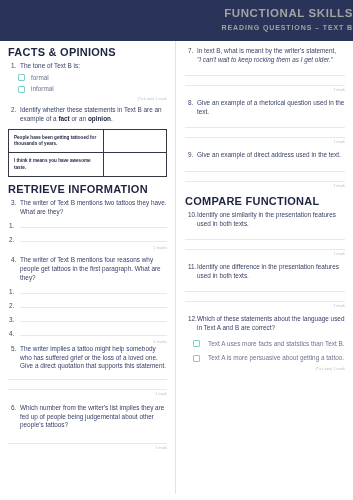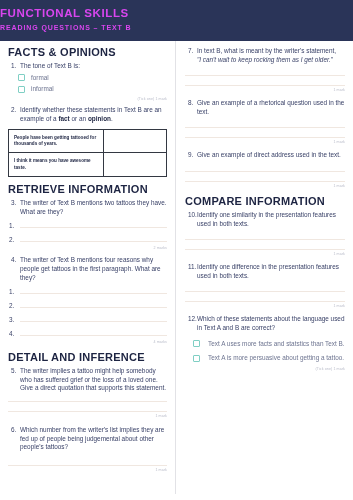--- a/index.html
+++ b/index.html
@@ -7,22 +7,22 @@
     width:353px;height:500px;overflow:hidden;
     background:#ffffff;
     font-family:"Liberation Sans", sans-serif;
     color:#2d3558;
     -webkit-font-smoothing:antialiased;
   }
   .page{width:353px;height:500px;position:relative;box-sizing:border-box;}
 
   
   .header{
-    background:#2a3458;color:#d946ef;
-    padding:7px 0 8px 0;text-align:left;
+    background:#2a3458;color:#a3a3a3;
+    padding:7px 0 8px 0;text-align:right;
   }
   .header .title{
     font-size:11.5px;font-weight:bold;letter-spacing:.6px;
     line-height:13px;
   }
   .header .subtitle{
     font-size:7px;font-weight:bold;letter-spacing:.9px;
     line-height:10px;margin-top:3px;
   }
 
@@ -176,21 +176,20 @@
       <div class="numline">
         <div class="n">3.</div>
         <div class="l"></div>
       </div>
       <div class="numline">
         <div class="n">4.</div>
         <div class="l"></div>
       </div>
       <div class="mark">4 marks</div>
 
-      <div class="sec-h gap">DETAIL AND INFERENCE</div>
 
       <div class="q">
         <div class="num">5.</div>
         <div class="txt">The writer implies a tattoo might help somebody who has suffered grief or the loss of a loved one. Give a direct quotation that supports this statement.</div>
       </div>
       <div class="line first"></div>
       <div class="line"></div>
       <div class="mark">1 mark</div>
 
       <div class="q" style="margin-top:7px;">
@@ -224,21 +223,21 @@
       <div class="mark">1 mark</div>
 
       <div class="q" style="margin-top:6px;">
         <div class="num">9.</div>
         <div class="txt">Give an example of direct address used in the text.</div>
       </div>
       <div class="line" style="margin-top:11px;"></div>
       <div class="line"></div>
       <div class="mark">1 mark</div>
 
-      <div class="sec-h gap">COMPARE INFORMATION</div>
+      <div class="sec-h gap">COMPARE FUNCTIONAL</div>
 
       <div class="q">
         <div class="num">10.</div>
         <div class="txt">Identify one similarity in the presentation features used in both texts.</div>
       </div>
       <div class="line" style="margin-top:11px;"></div>
       <div class="line"></div>
       <div class="mark">1 mark</div>
 
       <div class="q" style="margin-top:6px;">

